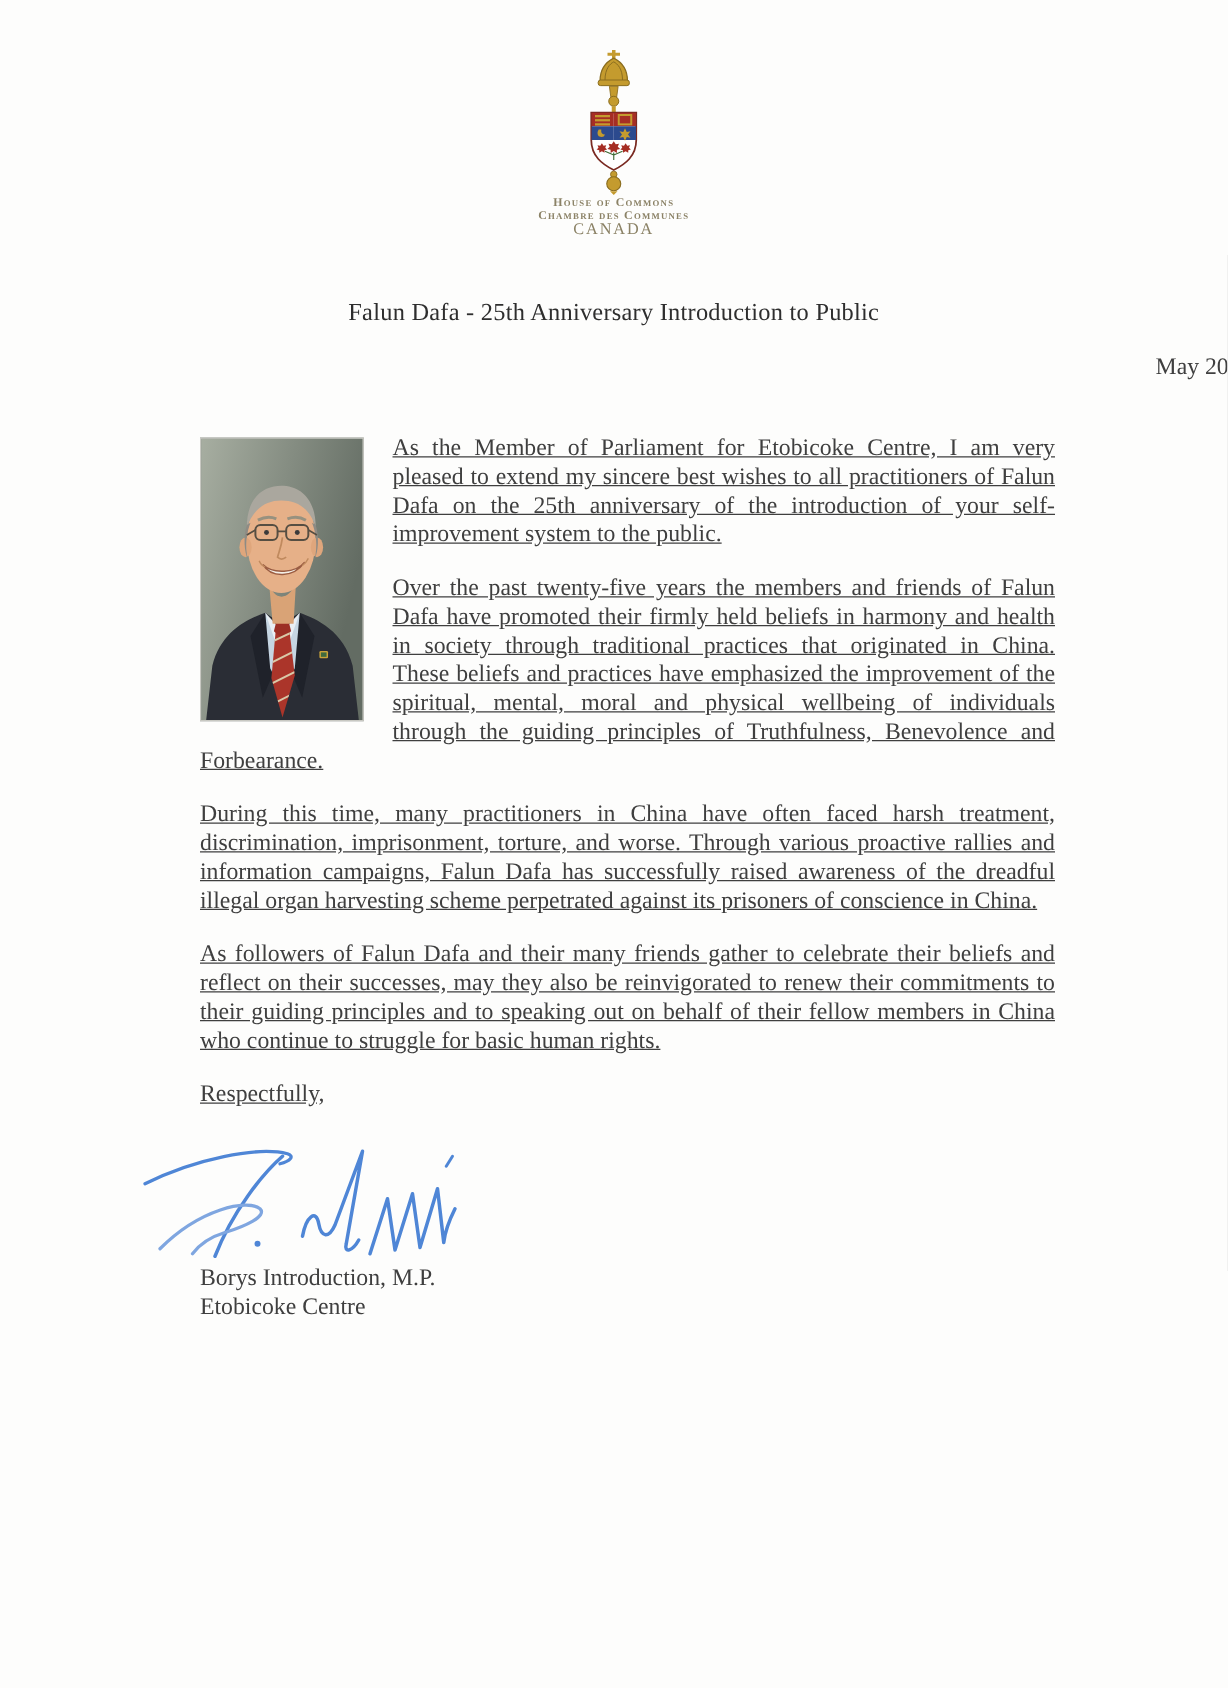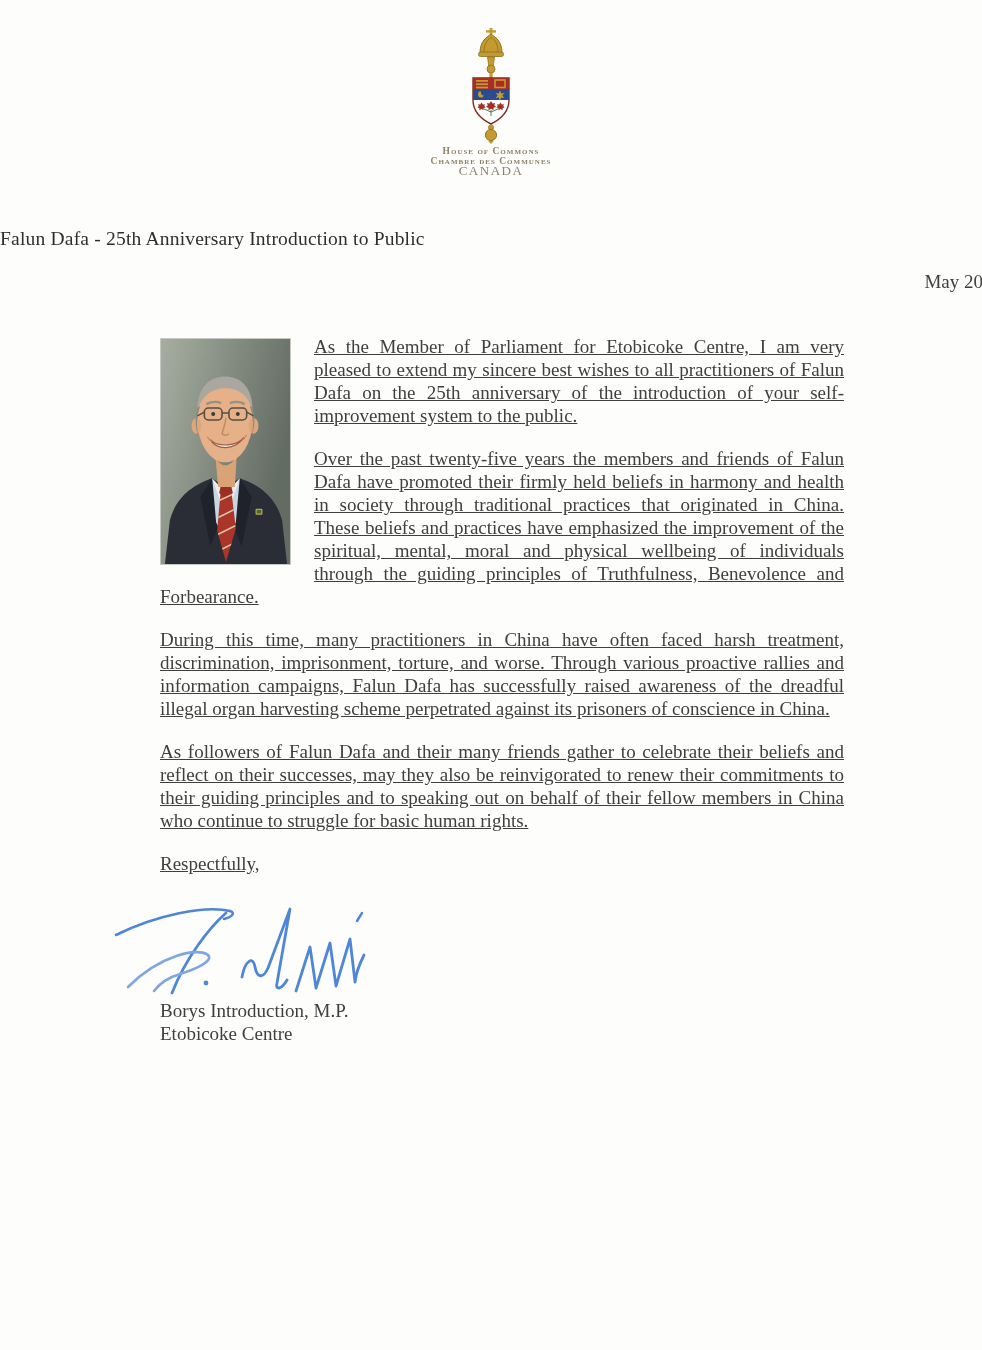--- a/index.html
+++ b/index.html
@@ -8,28 +8,28 @@
     --crest_gold:#c49b2e; --crest_gold_dark:#8a6d1f; --crest_red:#a62e24; --crest_blue:#2c4a8e;
   }
   *{margin:0;padding:0;box-sizing:border-box;}
   html,body{background:#e8e8e8;}
   body{width:982px;margin:0 auto;font-family:"Liberation Serif","DejaVu Serif",serif;}
   .page{
     position:relative;width:982px;height:1350px;background:var(--paper);
     color:var(--ink);overflow:hidden;
   }
   
-  .masthead{padding-top:28px;text-align:center;}
+  .masthead{padding-top:28px;text-align:center;margin-top:12px;}
   .crest{display:block;margin:0 auto;width:58px;height:116px;}
   .org{margin-top:2px;line-height:10px;color:var(--org_ink);}
   .org-line{font-variant:small-caps;letter-spacing:1px;font-size:9.5px;font-weight:bold;}
   .org-country{font-size:13px;letter-spacing:1.5px;font-weight:normal;}
   
   .title{
-    margin-top:52px;text-align:left;font-size:19.5px;font-weight:normal;
+    margin-top:52px;text-align:center;font-size:19.5px;font-weight:normal;
     color:var(--title_ink);letter-spacing:.2px;
   }
   .date{
     width:682px;margin:21px auto 0 auto;padding-left:160px;padding-right:0;
     box-sizing:content-box;width:682px;margin-left:160px;margin-right:140px;
     text-align:right;font-size:19px;color:var(--ink);
   }
   
   .letter-body{
     width:684px;margin:42px 138px 0 160px;

